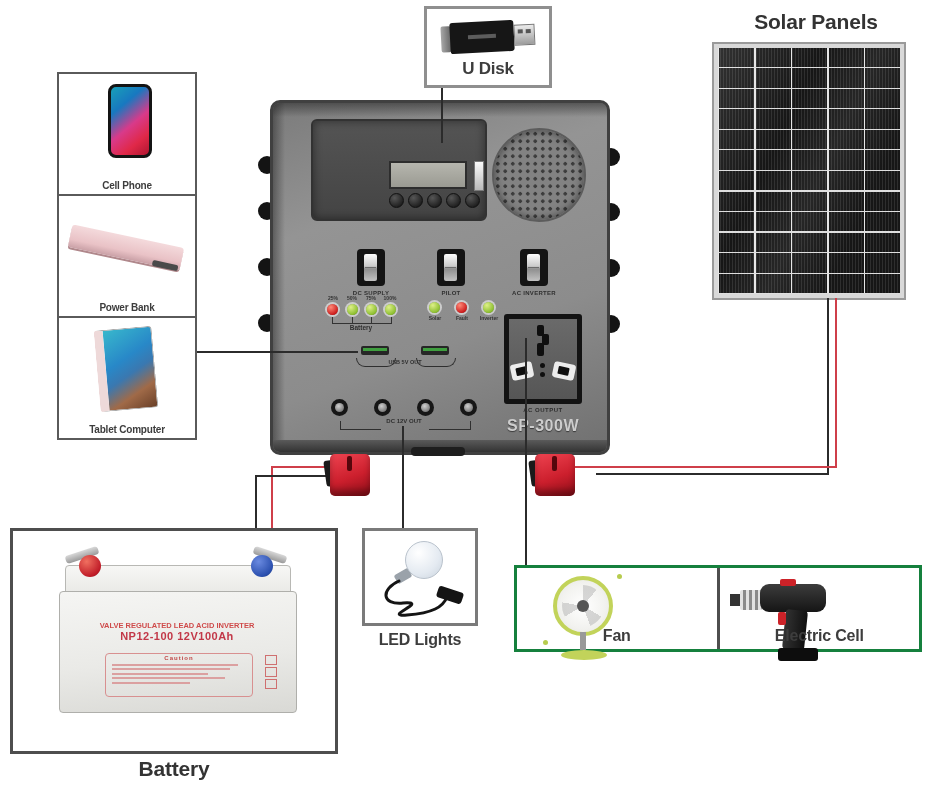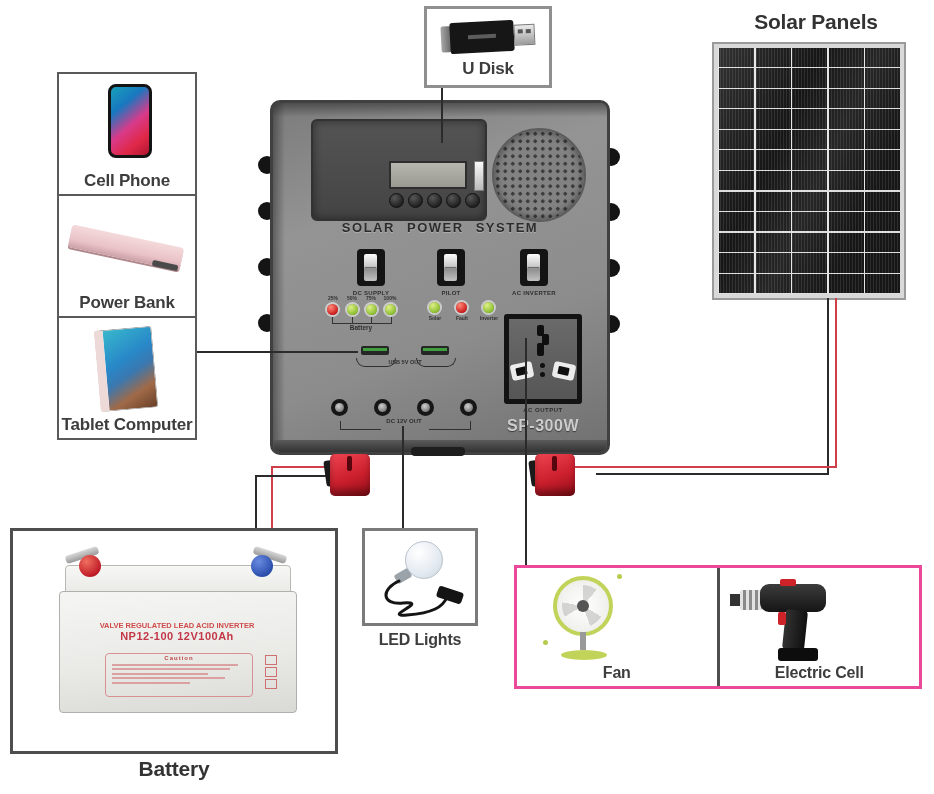--- a/index.html
+++ b/index.html
@@ -20,21 +20,21 @@
   .ud-body{position:absolute;left:9px;top:0;width:64px;height:31px;background:#161616;border-radius:3px;}
   .ud-body::after{content:"";position:absolute;left:18px;top:13px;width:28px;height:4px;background:#5c5c5c;}
   .ud-conn{position:absolute;left:73px;top:5px;width:21px;height:21px;background:linear-gradient(180deg,#ececec,#9c9c9c);border:1px solid #777;box-sizing:border-box;}
   .ud-conn::before,.ud-conn::after{content:"";position:absolute;top:4px;width:5px;height:4px;background:#555;}
   .ud-conn::before{left:3px;} .ud-conn::after{right:3px;}
   #udisk-label{position:absolute;left:0;bottom:6px;width:100%;font-size:17px;}
   
   #device-col{left:57px;top:72px;width:140px;height:368px;border:2px solid #5a5a5a;display:flex;flex-direction:column;}
   .dev-cell{position:relative;flex:1;border-bottom:2px solid #5a5a5a;}
   .dev-cell:last-child{border-bottom:none;}
-  .dev-label{position:absolute;left:0;bottom:3px;width:100%;font-size:17px;margin-top:44px;}
+  .dev-label{position:absolute;left:0;bottom:3px;width:100%;font-size:10px;margin-top:44px;}
   .phone{position:absolute;left:49px;top:10px;width:38px;height:68px;border:3px solid #141414;border-radius:8px;
          background:linear-gradient(140deg,#18a0b8 0%,#1878c0 28%,#d83a8a 55%,#e02848 78%,#b01630 100%);}
   .pbank{position:absolute;left:10px;top:40px;width:114px;height:23px;transform:rotate(12deg);border-radius:3px;
          background:linear-gradient(180deg,#f4dadc 0%,#e9c2c6 65%,#c9a0a6 100%);box-shadow:0 2px 0 #b0888c;}
   .pbank::after{content:"";position:absolute;right:2px;bottom:-1px;width:26px;height:6px;background:#4a4a4a;border-radius:2px;}
   .tablet{position:absolute;left:38px;top:10px;width:58px;height:82px;transform:rotate(-5deg);border:1px solid #aaa;
           border-left:9px solid #eed9d9;border-radius:4px;box-sizing:border-box;
           background:linear-gradient(150deg,#38b8cc 0%,#2888c8 38%,#3a78b0 55%,#a06a48 76%,#6a4028 100%);}
   
   #solar-title{left:700px;top:10px;width:232px;font-size:21px;color:#333;}
@@ -121,21 +121,21 @@
   .bat-sidechip{position:absolute;left:252px;top:124px;width:14px;height:44px;}
   .bat-sidechip div{width:12px;height:10px;border:1px solid #cf7070;margin-bottom:2px;box-sizing:border-box;}
   #battery-label{left:10px;top:757px;width:328px;font-size:21px;color:#333;}
   
   #led-box{left:362px;top:528px;width:116px;height:98px;border:3px solid #7a7a7a;}
   .bulb{position:absolute;left:40px;top:10px;width:36px;height:36px;border-radius:50%;border:1px solid #b9c2cc;
         background:radial-gradient(circle at 35% 30%,#ffffff,#e4eaf1 60%,#c9d3dd);}
   .bulb-neck{position:absolute;left:30px;top:40px;width:16px;height:10px;background:#9aa2aa;transform:rotate(-30deg);border-radius:2px;}
   #led-label{left:362px;top:631px;width:116px;font-size:16px;color:#3d3d3d;}
   
-  #appliance-row{left:514px;top:565px;width:408px;height:124px;border:3px solid #ec4899;display:flex;}
+  #appliance-row{left:514px;top:565px;width:408px;height:87px;border:3px solid #15803d;display:flex;}
   .app-cell{position:relative;flex:1;border-left:3px solid #4e4e4e;}
   .app-cell:first-child{border-left:none;}
   .app-label{position:absolute;left:0;bottom:4px;width:100%;font-size:16px;}
   
   .fan-ring{position:absolute;left:36px;top:8px;width:60px;height:60px;border-radius:50%;border:4px solid #c2d35a;box-sizing:border-box;
             background:radial-gradient(circle,#ffffff 0%,#f2f2ef 60%,#e4e4e0 100%);}
   .fan-blades{position:absolute;left:5px;top:5px;width:42px;height:42px;border-radius:50%;
               background:conic-gradient(rgba(170,170,170,.45) 0 40deg,rgba(255,255,255,0) 40deg 120deg,rgba(170,170,170,.45) 120deg 160deg,rgba(255,255,255,0) 160deg 240deg,rgba(170,170,170,.45) 240deg 280deg,rgba(255,255,255,0) 280deg 360deg);}
   .fan-hub{position:absolute;left:20px;top:20px;width:12px;height:12px;border-radius:50%;background:#555;}
   .fan-pole{position:absolute;left:63px;top:64px;width:6px;height:18px;background:#999;}
@@ -222,21 +222,20 @@
       <div id="lcd"></div>
       <div class="lcd-btn" style="left:76px;"></div>
       <div class="lcd-btn" style="left:95px;"></div>
       <div class="lcd-btn" style="left:114px;"></div>
       <div class="lcd-btn" style="left:133px;"></div>
       <div class="lcd-btn" style="left:152px;"></div>
       <div id="usb-slot"></div>
     </div>
     <div id="speaker"></div>
 
-    <div id="unit-title">SOLAR POWER SYSTEM</div>
 
     <div class="switch" style="left:84px;">
         <div class="rocker"></div>
       </div>
     <div class="switch" style="left:164px;">
         <div class="rocker"></div>
       </div>
     <div class="switch" style="left:247px;">
         <div class="rocker"></div>
       </div>

